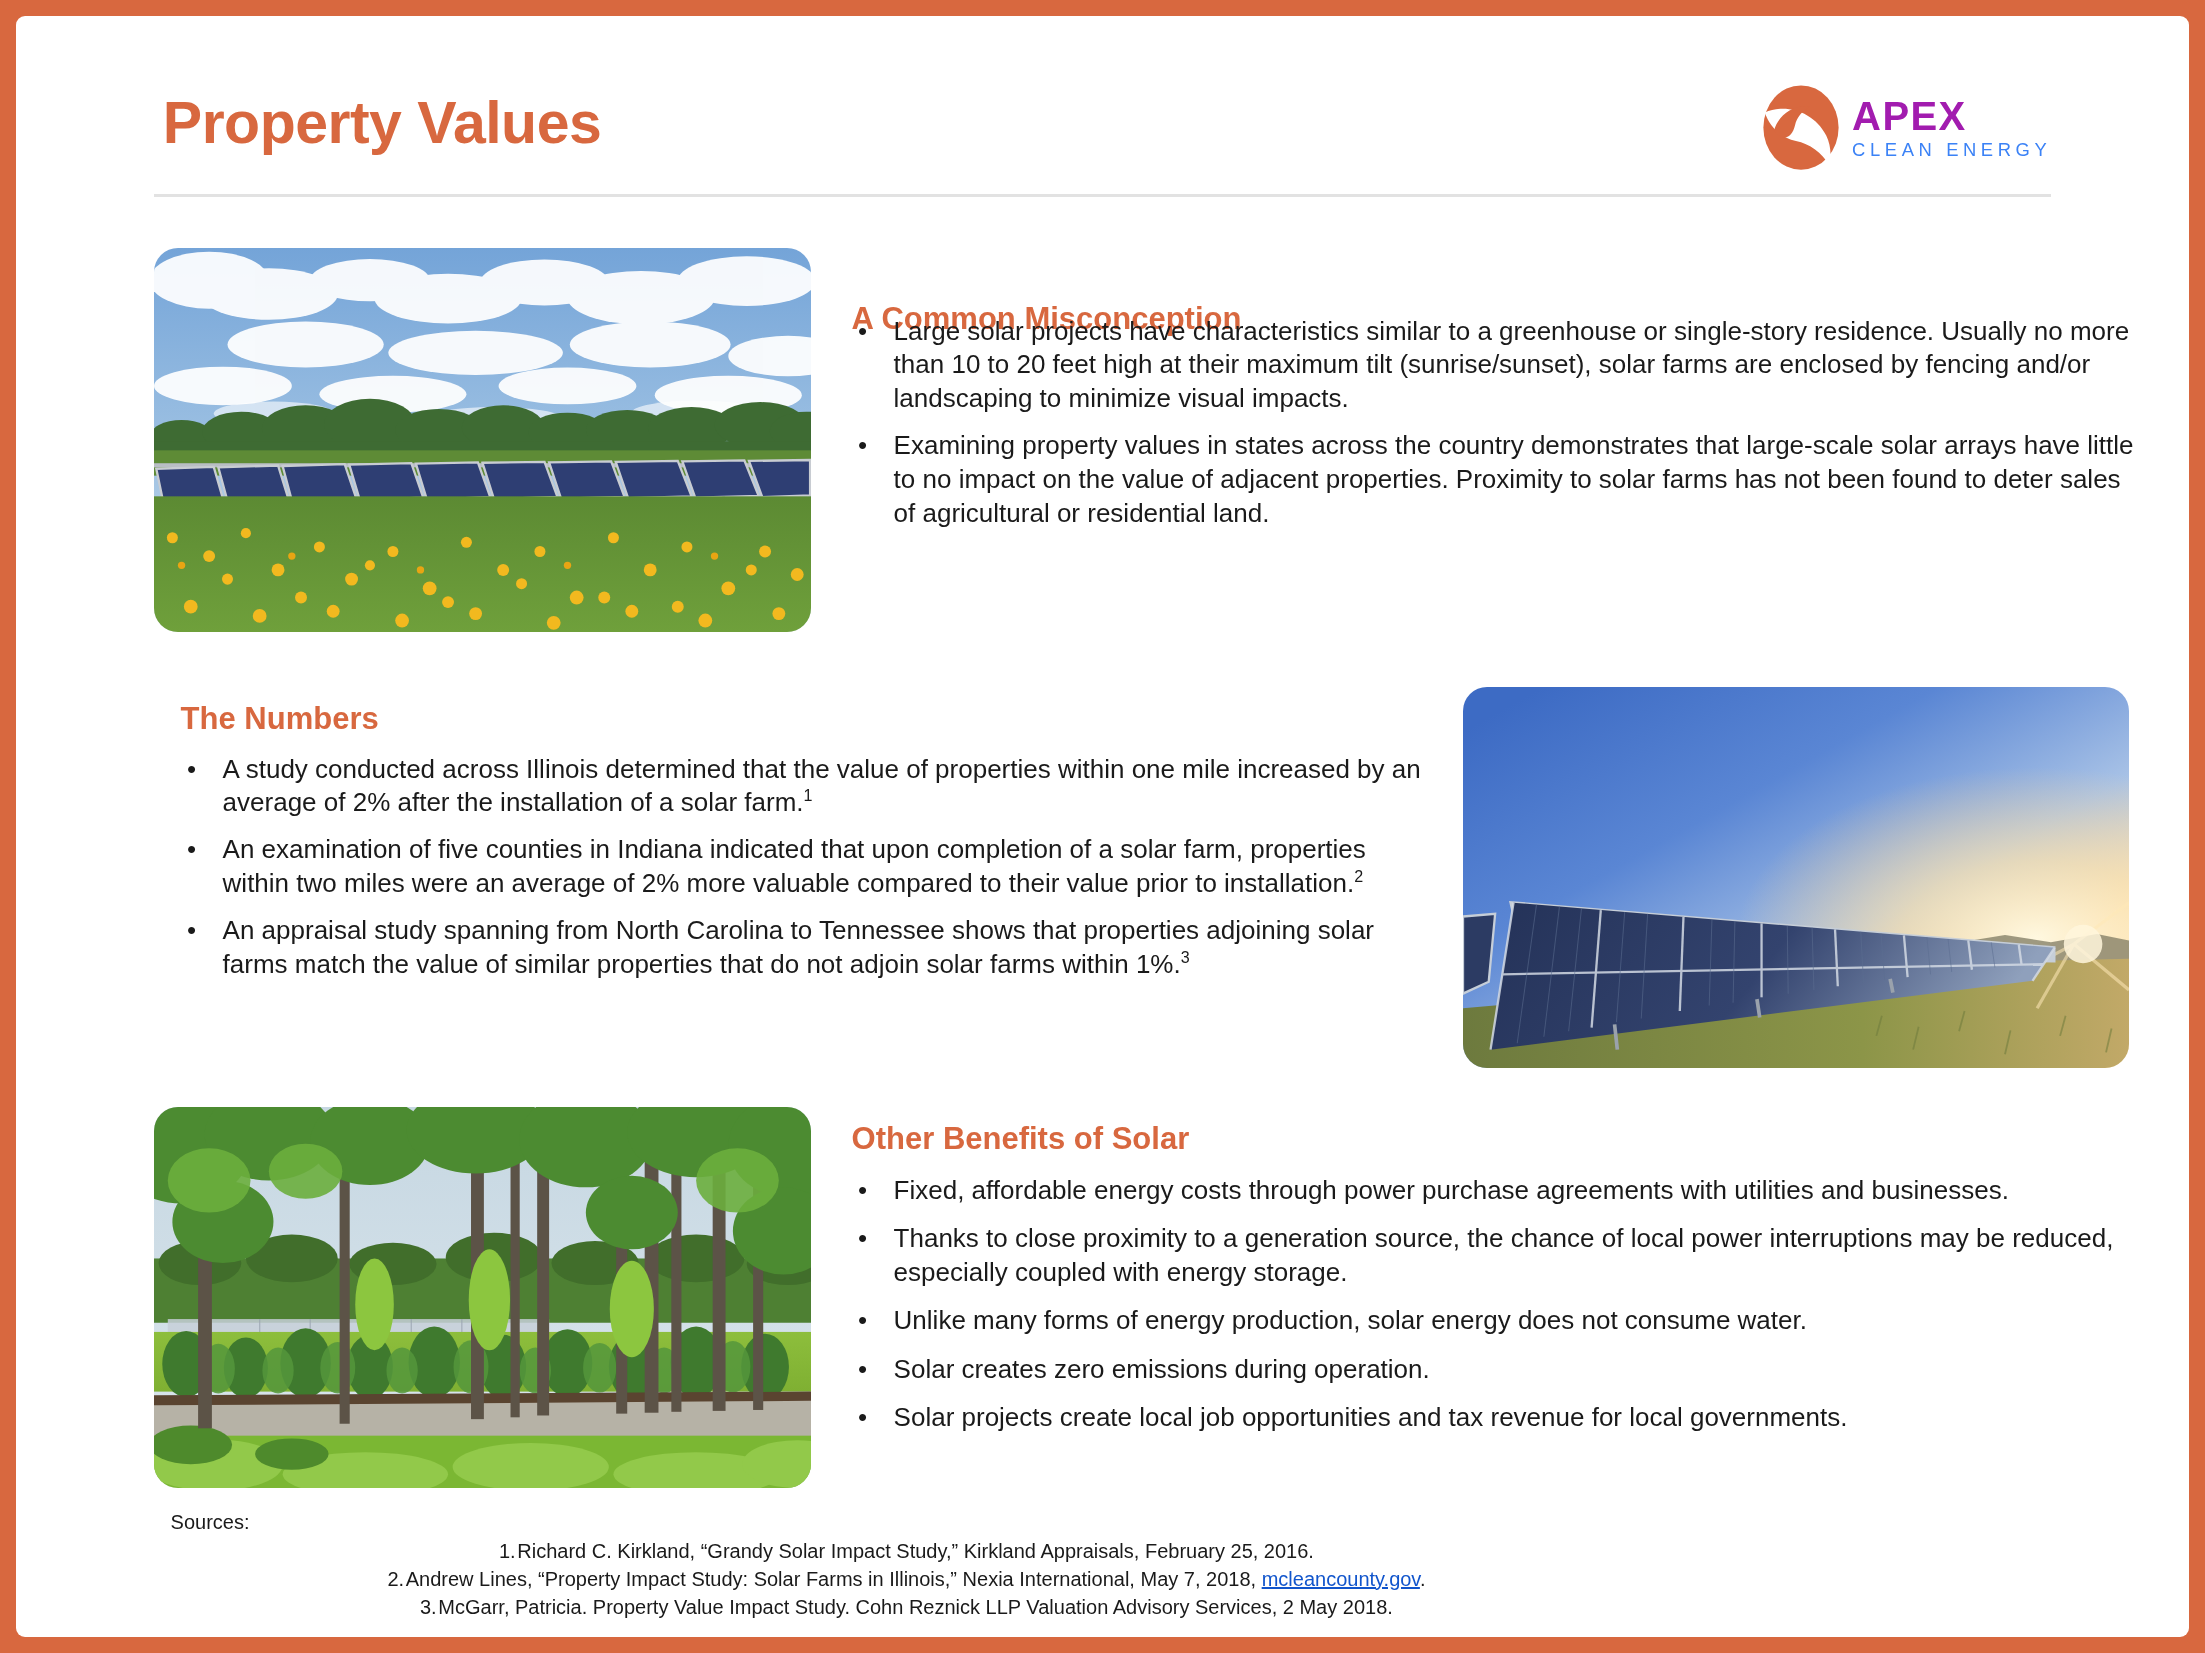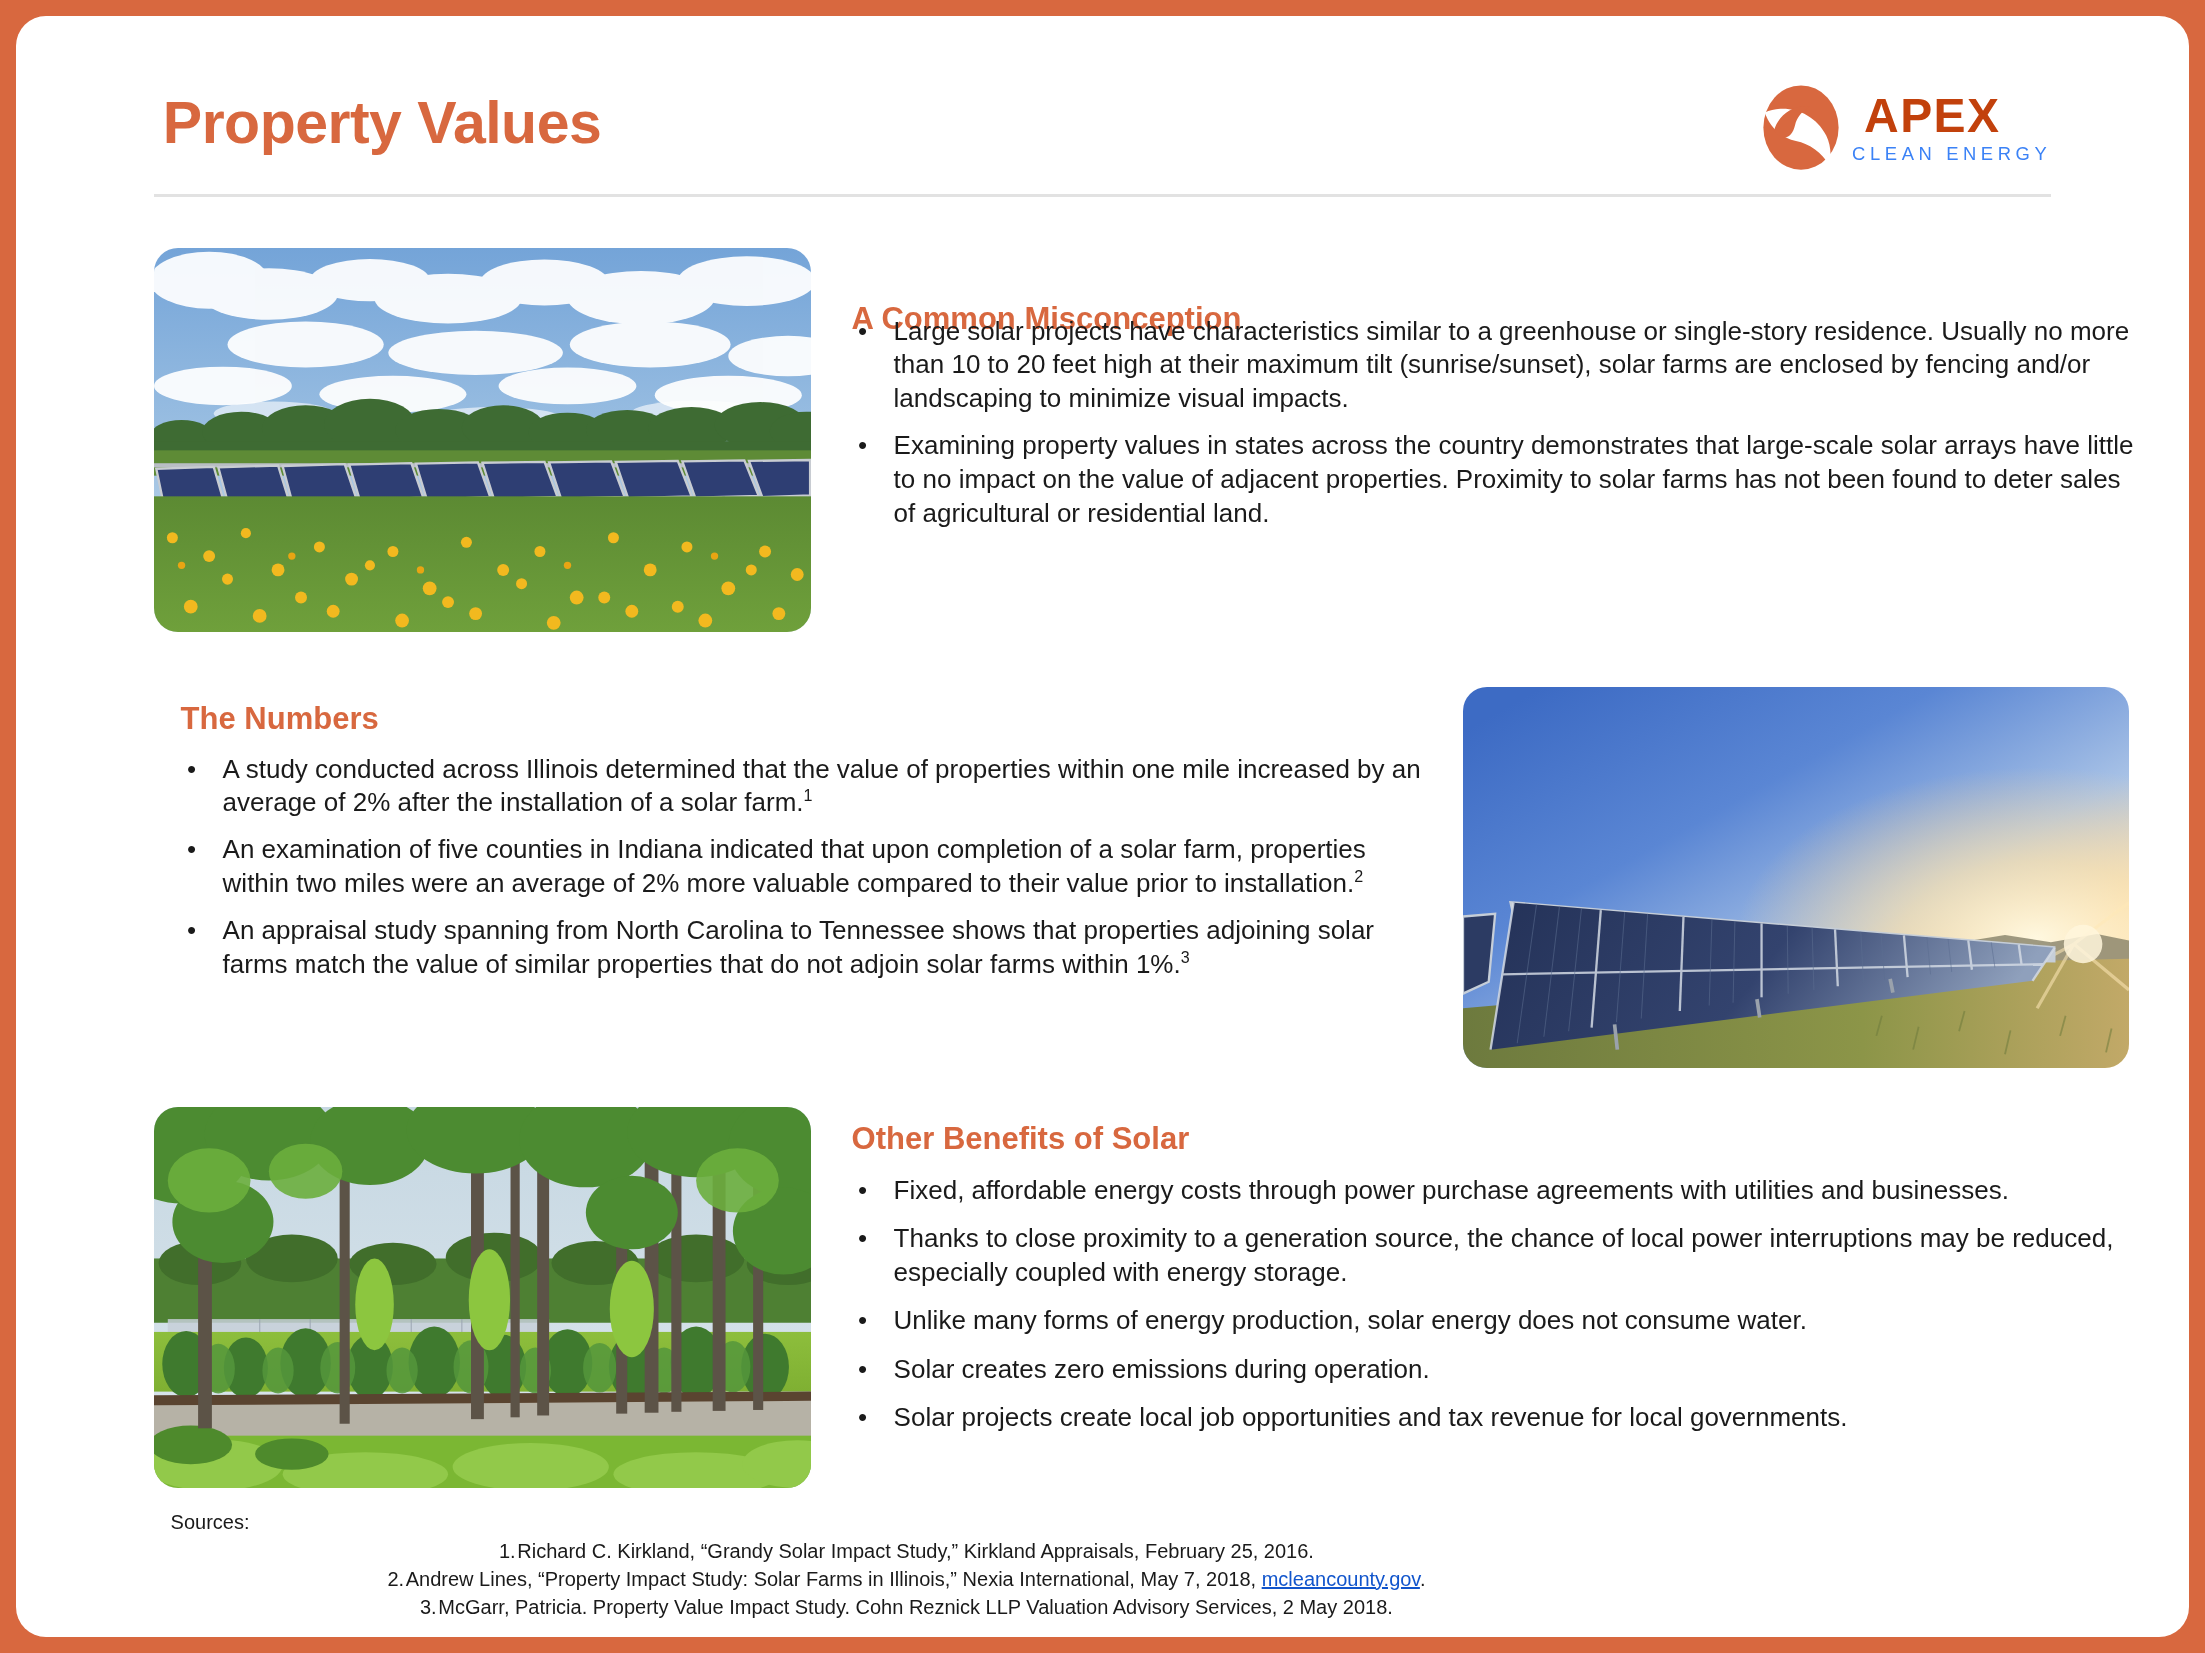--- a/index.html
+++ b/index.html
@@ -12,21 +12,21 @@
   }
   .slide-frame {
     position: absolute;
     inset: 0;
     background: #D8683F;
   }
   .slide-inner {
     position: absolute;
     left: 15.6px; top: 15.6px; right: 15.6px; bottom: 15.6px;
     background: #FFFFFF;
-    border-radius: 30px;
+    border-radius: 9px;
     overflow: hidden;
   }
 
   
   .header {
     position: absolute;
     left: 138px; top: 51px; right: 138px; height: 133px;
   }
   .page-title {
     position: absolute;
@@ -40,26 +40,25 @@
   .logo {
     position: absolute;
     right: 0px; top: 17.5px;
     display: flex;
     align-items: center;
     gap: 12px;
   }
   .logo-mark { width: 78px; height: 87px; display:block; }
   .logo-text { display: flex; flex-direction: column; justify-content: center; }
   .logo-word {
-    font-size: 48px;
+    font-size: 40px;
     font-weight: bold;
-    color: #c2410c;
+    color: #a21caf;
     letter-spacing: 1.4px;
     line-height: 1;
-    margin-left: 12px;
   }
   .logo-sub {
     font-size: 18.4px;
     color: #3b82f6;
     letter-spacing: 4.6px;
     margin-top: 5.5px;
     line-height: 1;
   }
   .header-rule {
     position: absolute;

